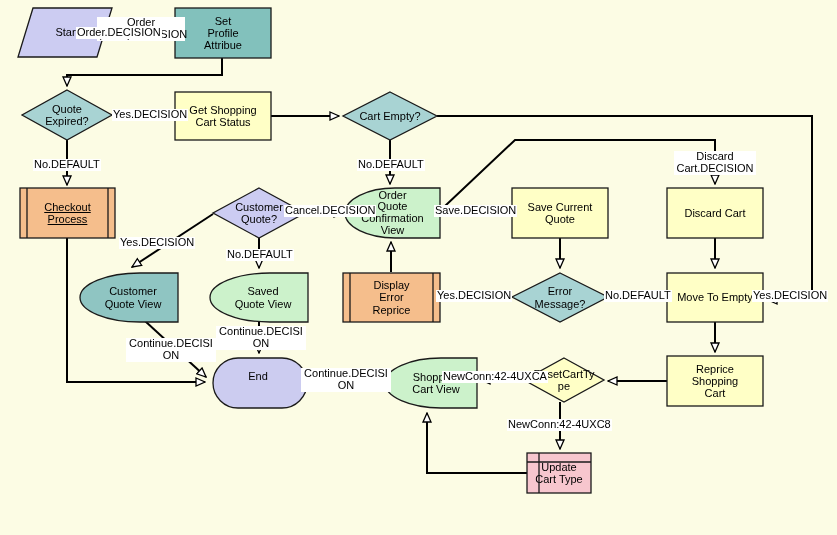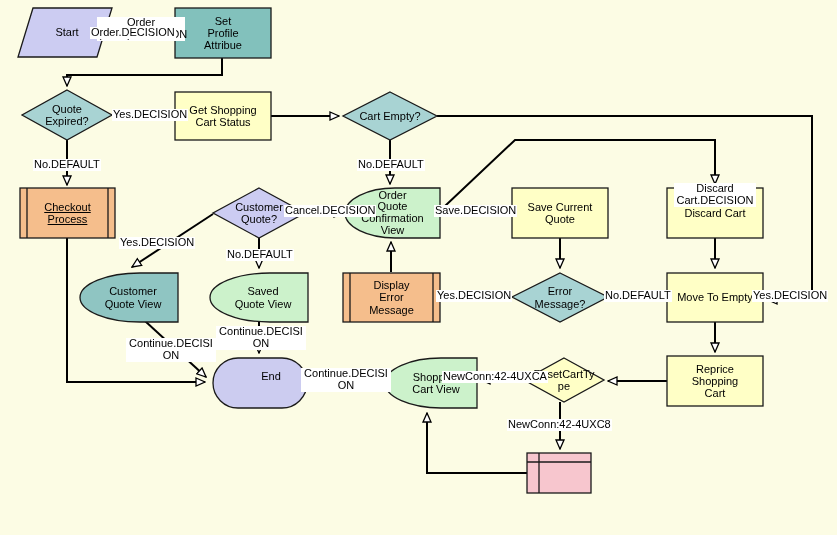--- a/index.html
+++ b/index.html
@@ -117,44 +117,46 @@
 View</div>
   <div class="node-text" style="left:512px;top:188px;width:96px;height:50px;">Save Current
 Quote</div>
   <div class="node-text" style="left:667px;top:188px;width:96px;height:50px;">Discard Cart</div>
   <div class="node-text" style="left:88px;top:273px;width:90px;height:49px;">Customer
 Quote View</div>
   <div class="node-text" style="left:218px;top:273px;width:90px;height:49px;">Saved
 Quote View</div>
   <div class="node-text" style="left:343px;top:273px;width:97px;height:49px;">Display
 Error
-Message</div>
+Reprice</div>
   <div class="node-text" style="left:512px;top:273px;width:96px;height:49px;">Error
 Message?</div>
   <div class="node-text" style="left:667px;top:273px;width:96px;height:49px;">Move To Empty</div>
   <div class="node-text" style="left:667px;top:356px;width:96px;height:50px;">Reprice
 Shopping
 Cart</div>
-  <div class="node-text" style="left:224px;top:358px;width:94px;height:36px;text-align:center;">End</div>
+  <div class="node-text" style="left:211px;top:358px;width:94px;height:36px;text-align:center;">End</div>
   <div class="node-text" style="left:395px;top:358px;width:82px;height:50px;">Shopping
 Cart View</div>
   <div class="node-text" style="left:524px;top:356px;width:80px;height:48px;line-height:1.1;">ResetCartTy
 pe</div>
+  <div class="node-text" style="left:527px;top:453px;width:64px;height:40px;">Update
+Cart Type</div>
 
   <div class="conn-label center" style="left:97px;top:17px;width:86px;">Order
 (SCW).DECISION</div>
-  <div class="conn-label" style="left:90px;top:27px;">Order.DECISION</div>
+  <div class="conn-label" style="left:76px;top:27px;">Order.DECISION</div>
   <div class="conn-label" style="left:112px;top:109px;">Yes.DECISION</div>
   <div class="conn-label" style="left:33px;top:159px;">No.DEFAULT</div>
   <div class="conn-label" style="left:357px;top:159px;">No.DEFAULT</div>
   <div class="conn-label" style="left:284px;top:205px;">Cancel.DECISION</div>
   <div class="conn-label" style="left:119px;top:237px;">Yes.DECISION</div>
   <div class="conn-label" style="left:226px;top:249px;">No.DEFAULT</div>
   <div class="conn-label" style="left:434px;top:205px;">Save.DECISION</div>
-  <div class="conn-label center" style="left:674px;top:151px;width:80px;margin-top:32px;">Discard
+  <div class="conn-label center" style="left:674px;top:151px;width:80px;">Discard
 Cart.DECISION</div>
   <div class="conn-label" style="left:436px;top:290px;">Yes.DECISION</div>
   <div class="conn-label" style="left:604px;top:290px;">No.DEFAULT</div>
   <div class="conn-label" style="left:752px;top:290px;">Yes.DECISION</div>
   <div class="conn-label center" style="left:126px;top:338px;width:88px;">Continue.DECISI
 ON</div>
   <div class="conn-label center" style="left:216px;top:326px;width:88px;">Continue.DECISI
 ON</div>
   <div class="conn-label center" style="left:301px;top:368px;width:88px;">Continue.DECISI
 ON</div>

